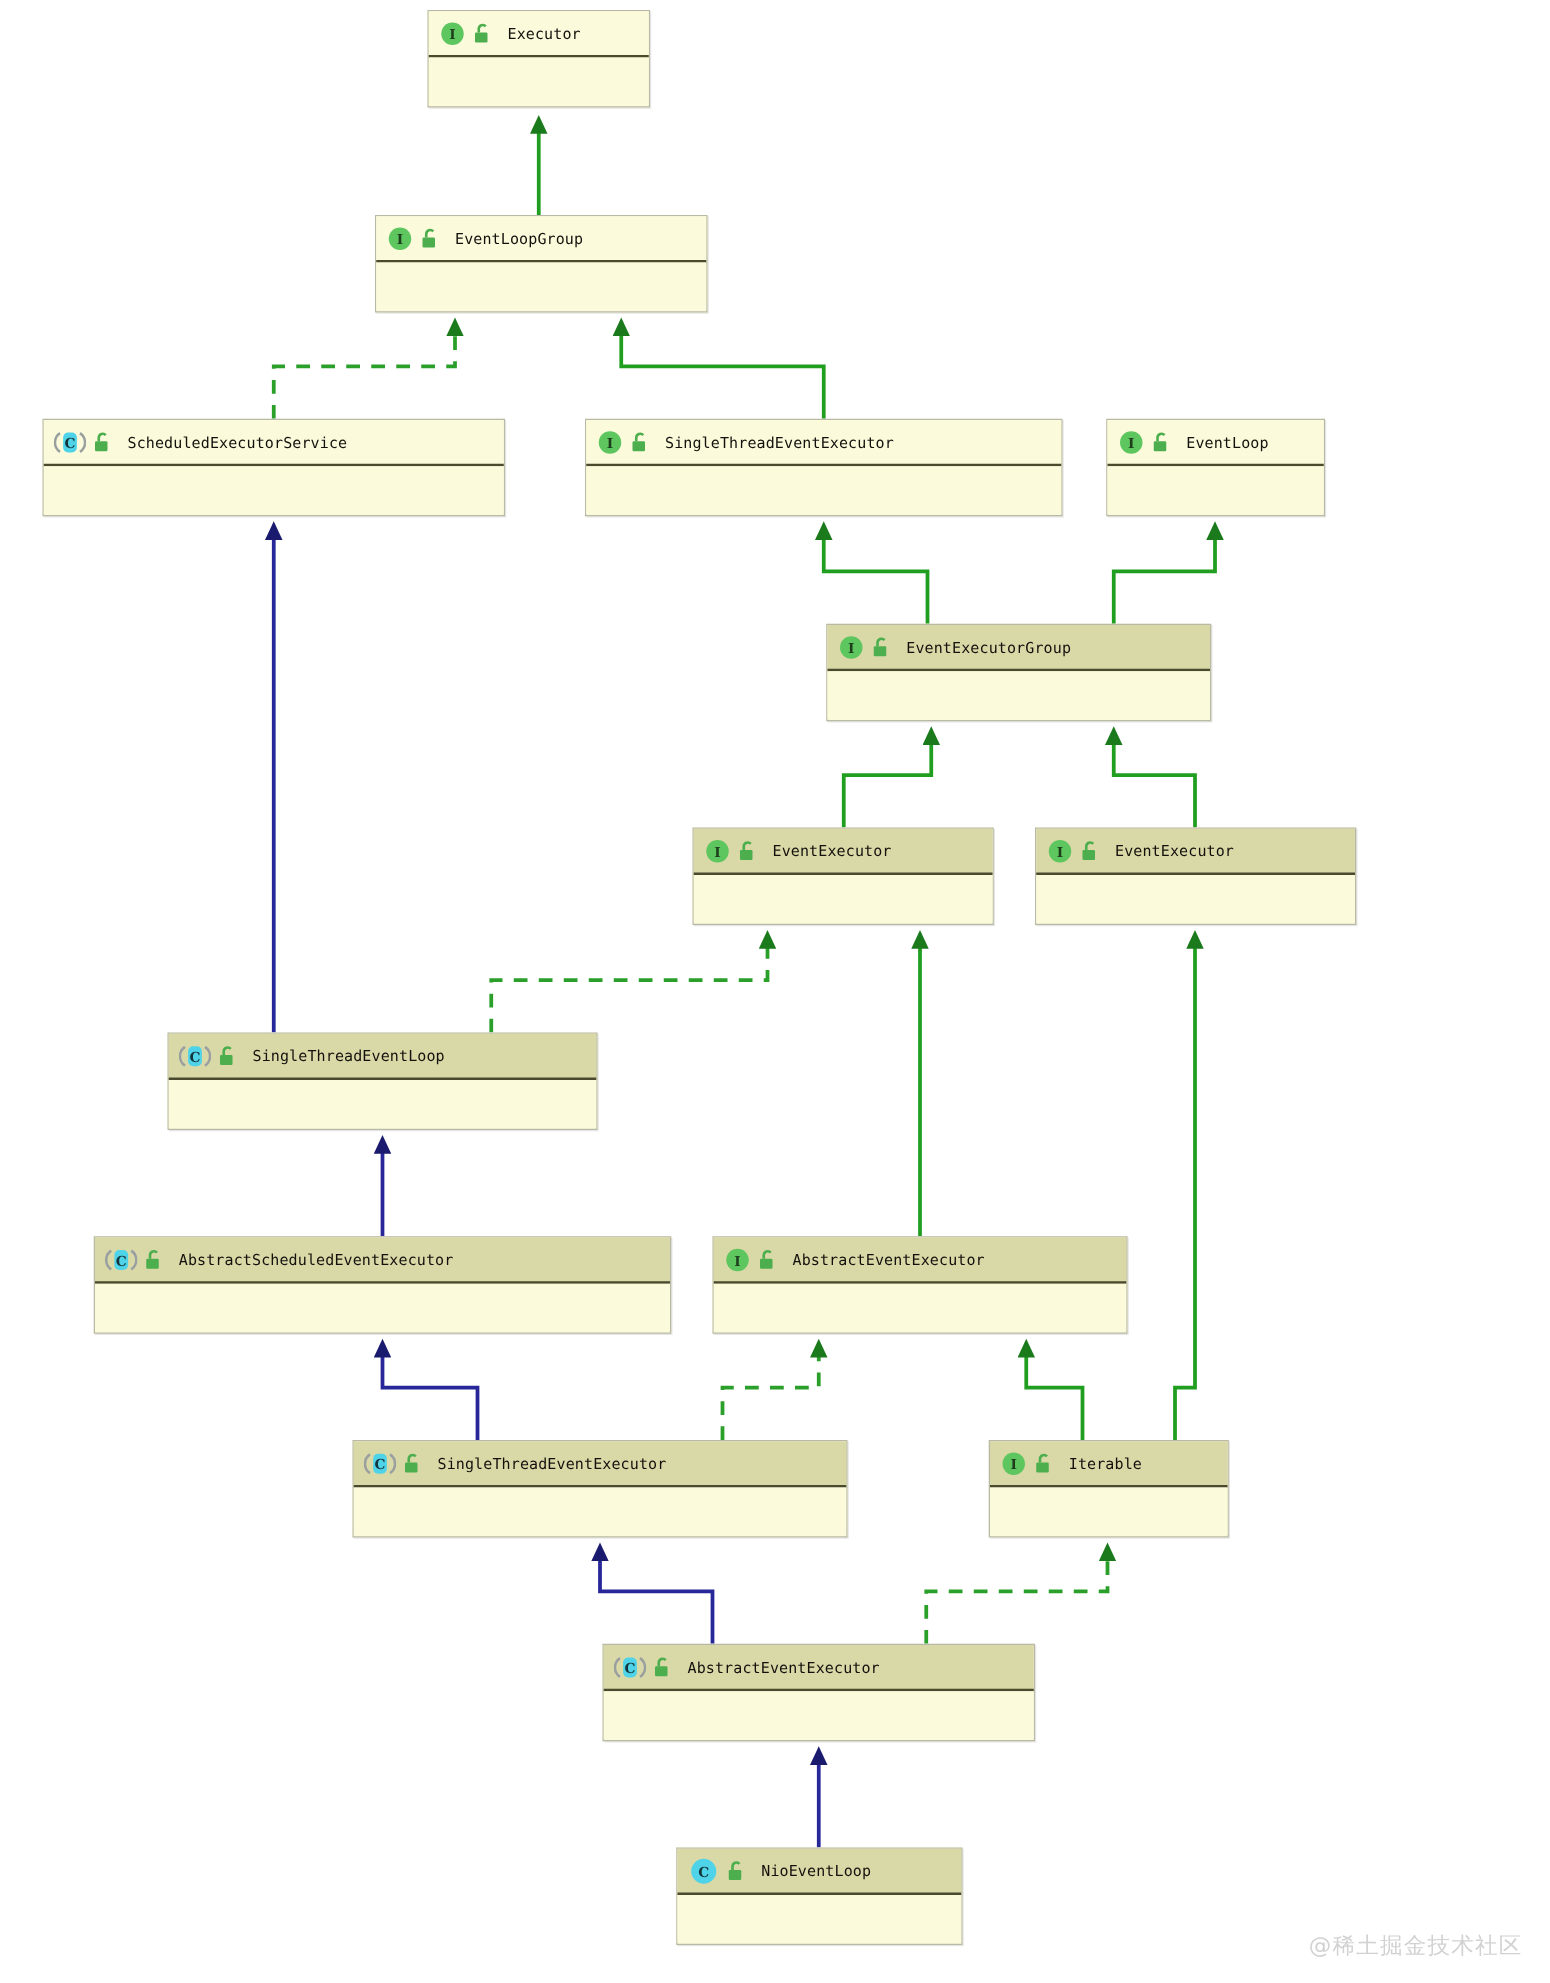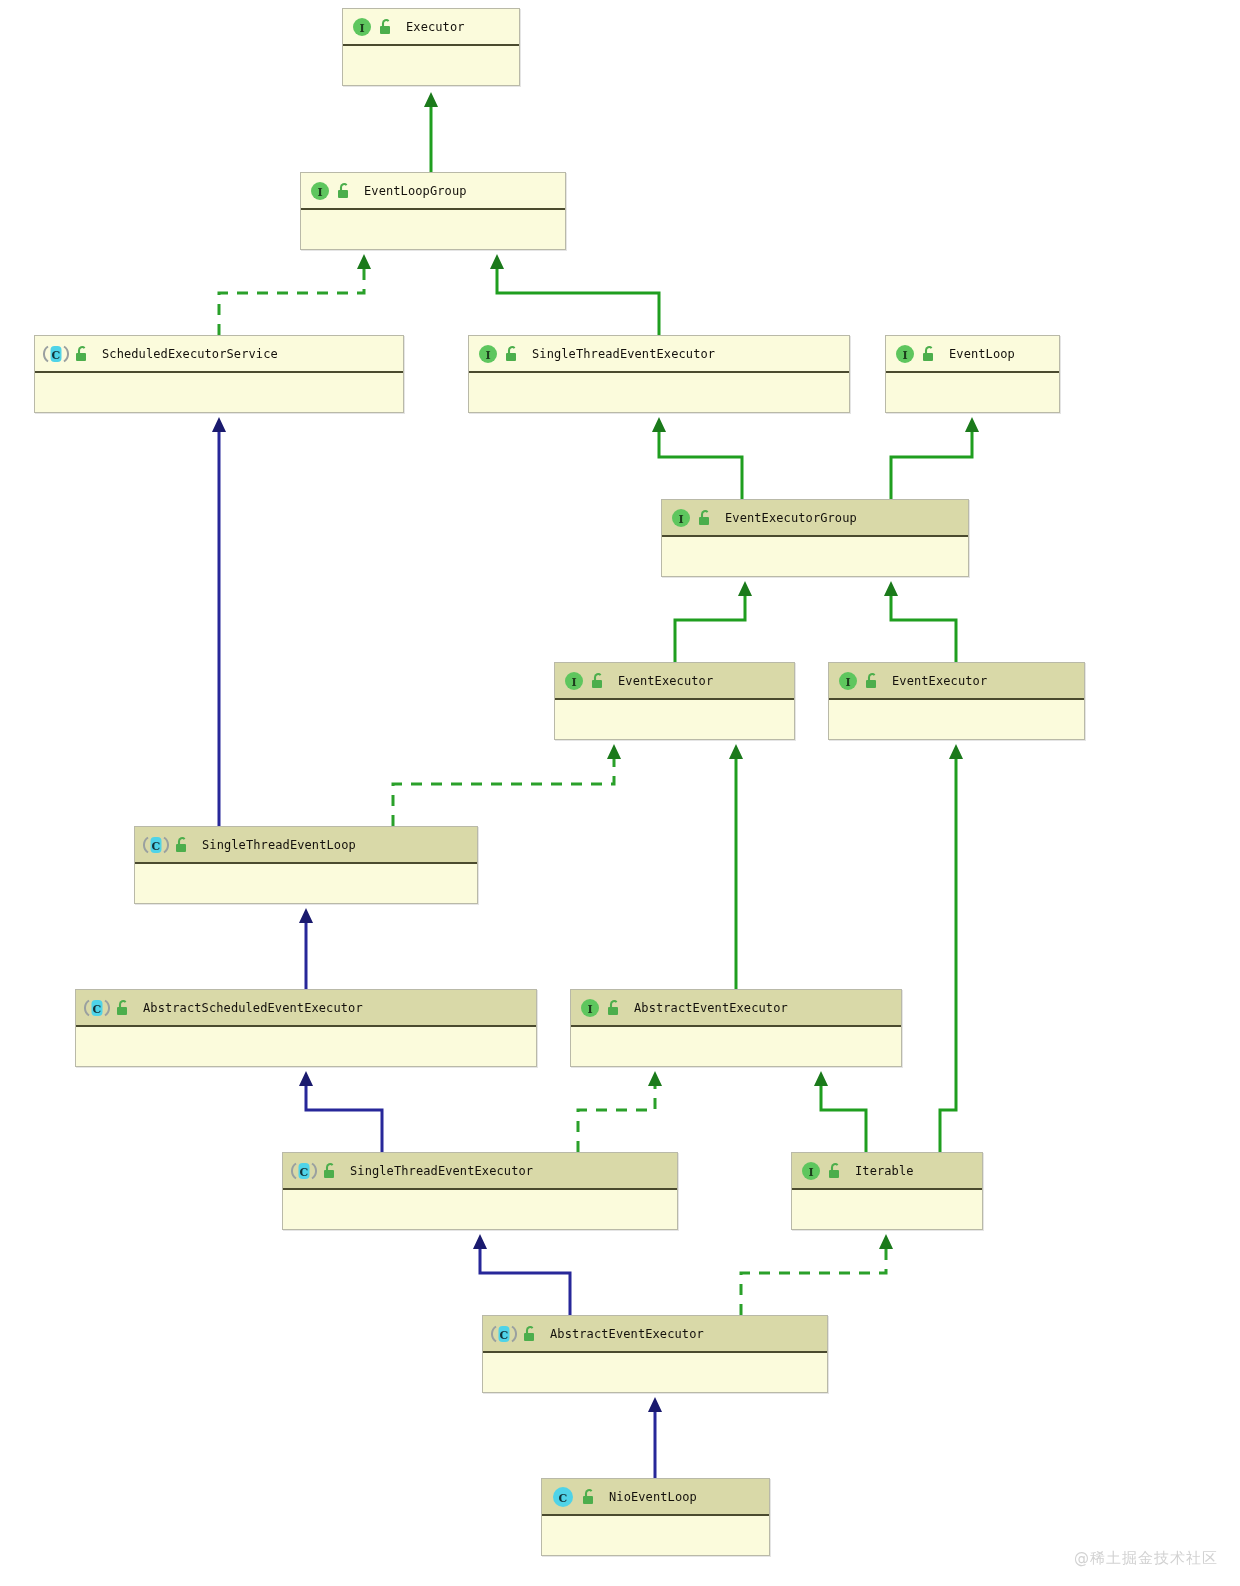--- a/index.html
+++ b/index.html
@@ -58,21 +58,21 @@
     flex: 0 0 auto;
     line-height: 0;
   }
   .lockico { margin-left: 4px; }
 
   .watermark {
     position: absolute;
     right: 22px;
     bottom: 18px;
     font-family: "DejaVu Sans", "Liberation Sans", sans-serif;
-    font-size: 15px;
+    font-size: 18px;
     color: #d2d2d2;
     letter-spacing: 1px;
     white-space: nowrap;
   }
 </style>
 </head>
 <body>
 
 <div id="canvas">
 

